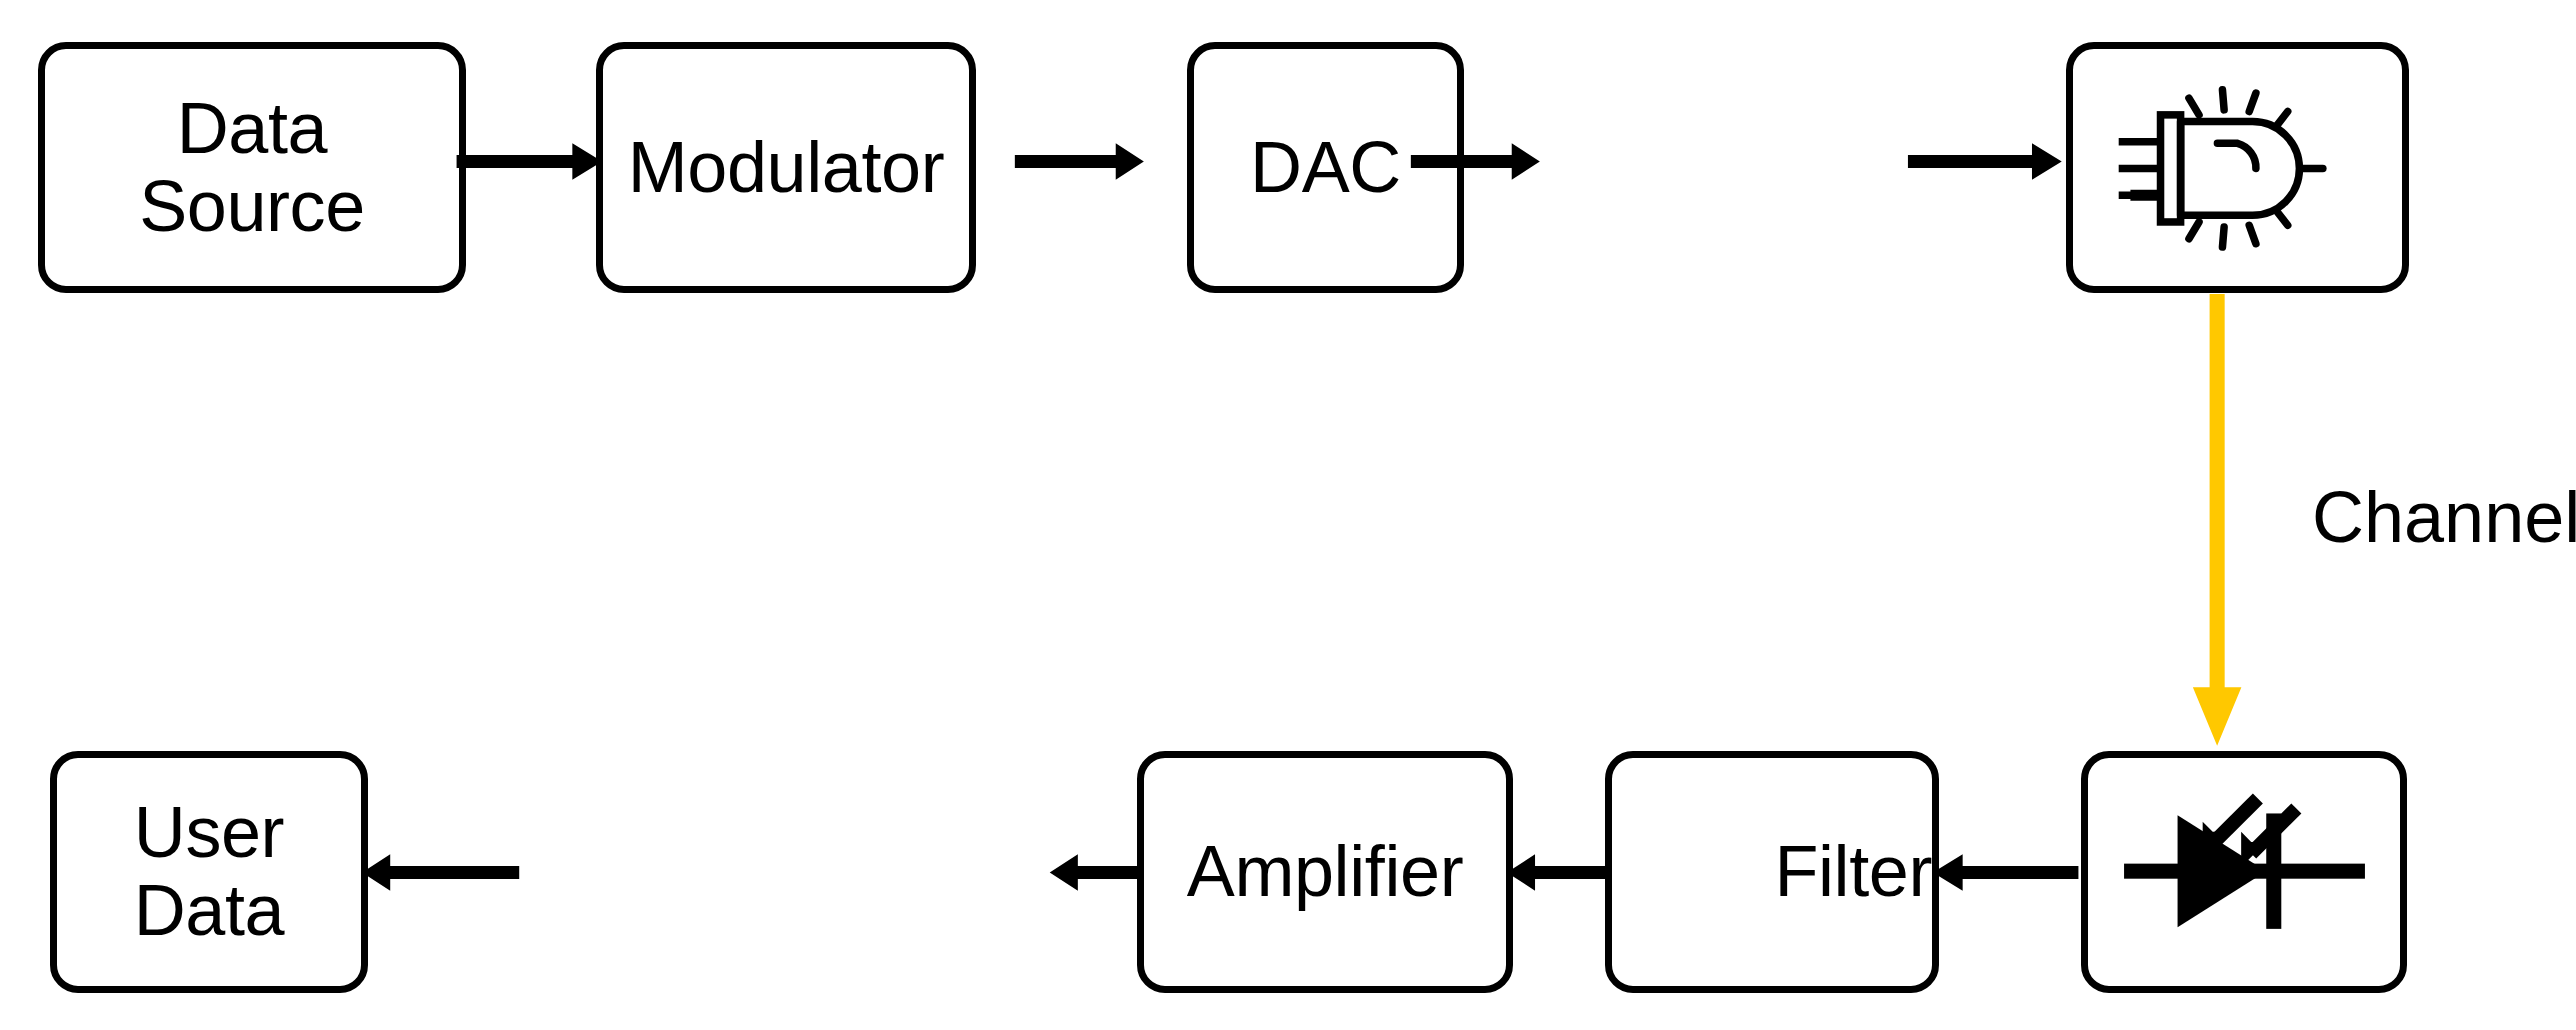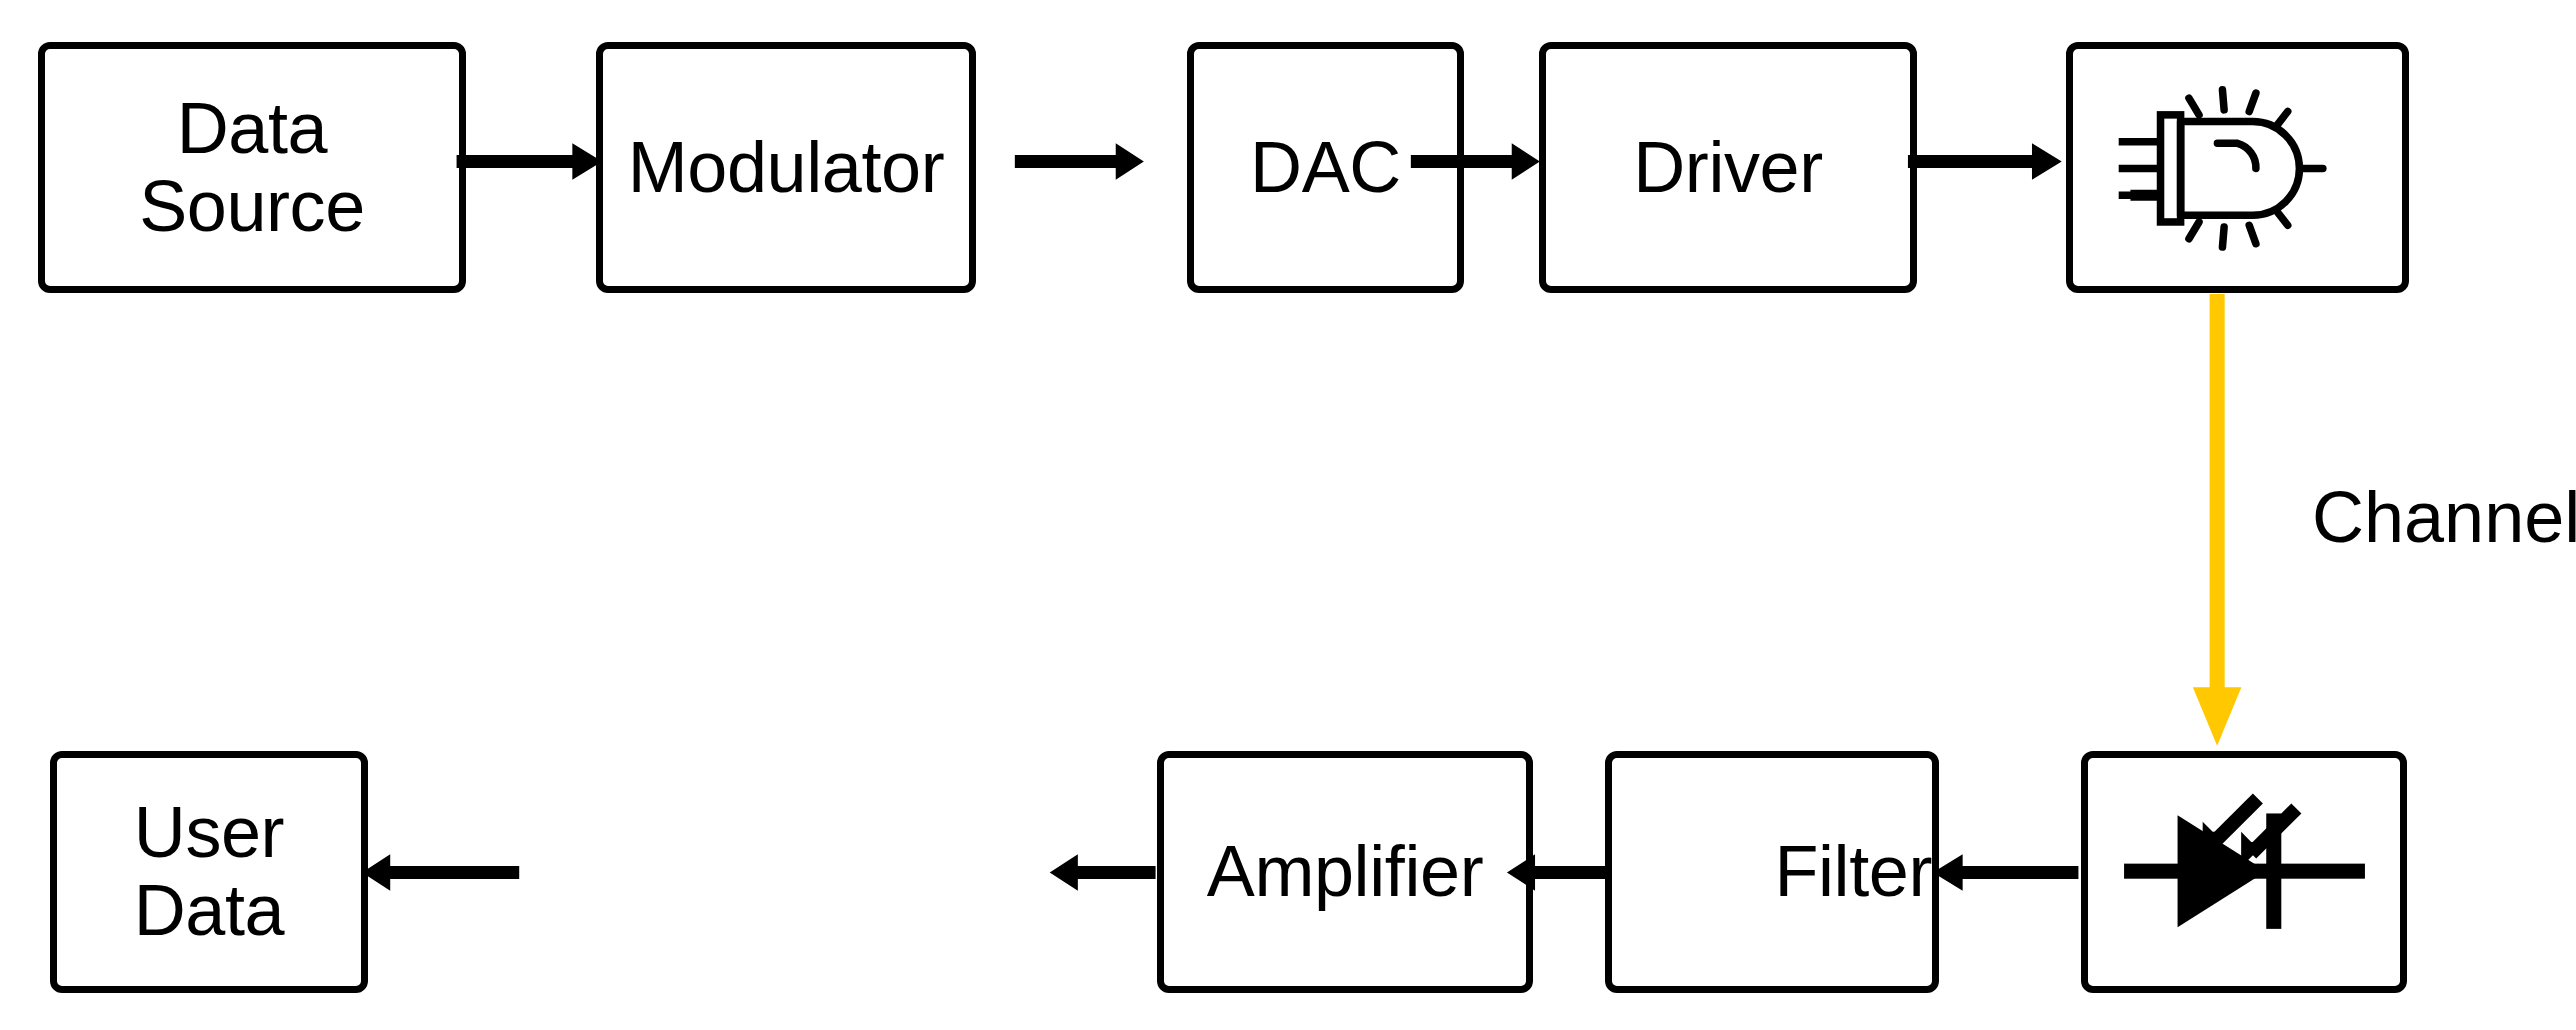--- a/index.html
+++ b/index.html
@@ -16,21 +16,21 @@
     width: 2576px;
     height: 1031px;
     background: #ffffff;
     overflow: hidden;
   }
   .stage {
     position: absolute;
     box-sizing: border-box;
     background: #ffffff;
     border: 7.5px solid #000000;
-    border-radius: 12px;
+    border-radius: 28px;
     display: flex;
     align-items: center;
     justify-content: center;
     text-align: center;
   }
   .stage-label {
     font-family: "Liberation Sans", sans-serif;
     font-size: 72px;
     line-height: 1.08;
     color: #000000;
@@ -87,23 +87,20 @@
   <div class="stage" style="left:1143px; top:42px; width:277px; height:251px;margin-left:44px;">
     <span class="stage-label">DAC</span>
   </div>
 
   <div class="conn" style="left:1410px; top:140px; width:134px; height:43px;">
     <svg width="134" height="43" viewBox="0 0 160 52" aria-hidden="true">
       <path d="M0,18 L122,18 L122,4 L156,26 L122,48 L122,34 L0,34 Z" fill="#000000"></path>
     </svg>
   </div>
 
-  <div class="stage" style="left:1539px; top:42px; width:378px; height:251px;">
-    <span class="stage-label">Driver</span>
-  </div>
 
   <div class="conn" style="left:1907px; top:140px; width:159px; height:43px;">
     <svg width="159" height="43" viewBox="0 0 190 52" aria-hidden="true">
       <path d="M0,18 L150,18 L150,4 L186,26 L150,48 L150,34 L0,34 Z" fill="#000000"></path>
     </svg>
   </div>
 
   <div class="stage" style="left:2066px; top:42px; width:343px; height:251px;">
     <span class="icon-holder">
       <svg width="251" height="180" viewBox="0 0 300 215" aria-hidden="true">
@@ -156,21 +153,21 @@
     </svg>
   </div>
 
 
   <div class="conn" style="left:1046px; top:851px; width:110px; height:43px;">
     <svg width="110" height="43" viewBox="0 0 132 52" aria-hidden="true">
       <path d="M132,18 L38,18 L38,4 L4,26 L38,48 L38,34 L132,34 Z" fill="#000000"></path>
     </svg>
   </div>
 
-  <div class="stage" style="left:1137px; top:751px; width:376px; height:242px;margin-left:20px;">
+  <div class="stage" style="left:1137px; top:751px; width:376px; height:242px;">
     <span class="stage-label">Amplifier</span>
   </div>
 
   <div class="conn" style="left:1503px; top:851px; width:117px; height:43px;">
     <svg width="117" height="43" viewBox="0 0 140 52" aria-hidden="true">
       <path d="M140,18 L38,18 L38,4 L4,26 L38,48 L38,34 L140,34 Z" fill="#000000"></path>
     </svg>
   </div>
 
   <div class="stage" style="left:1605px; top:751px; width:334px; height:242px;justify-content:flex-end;">

